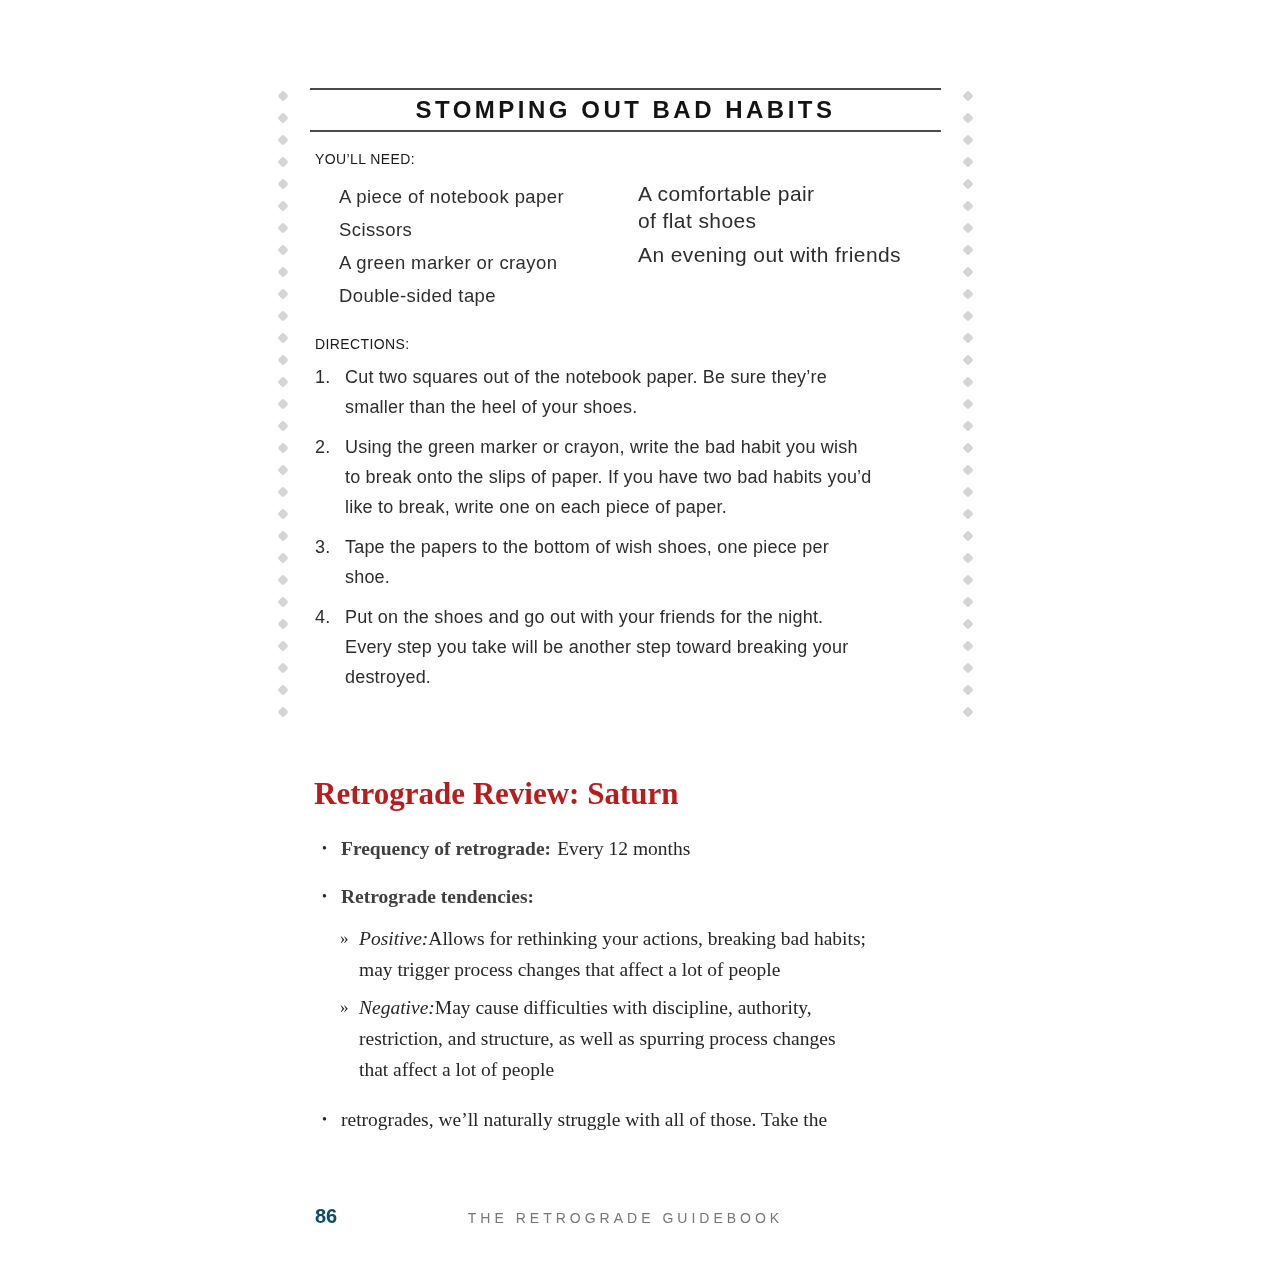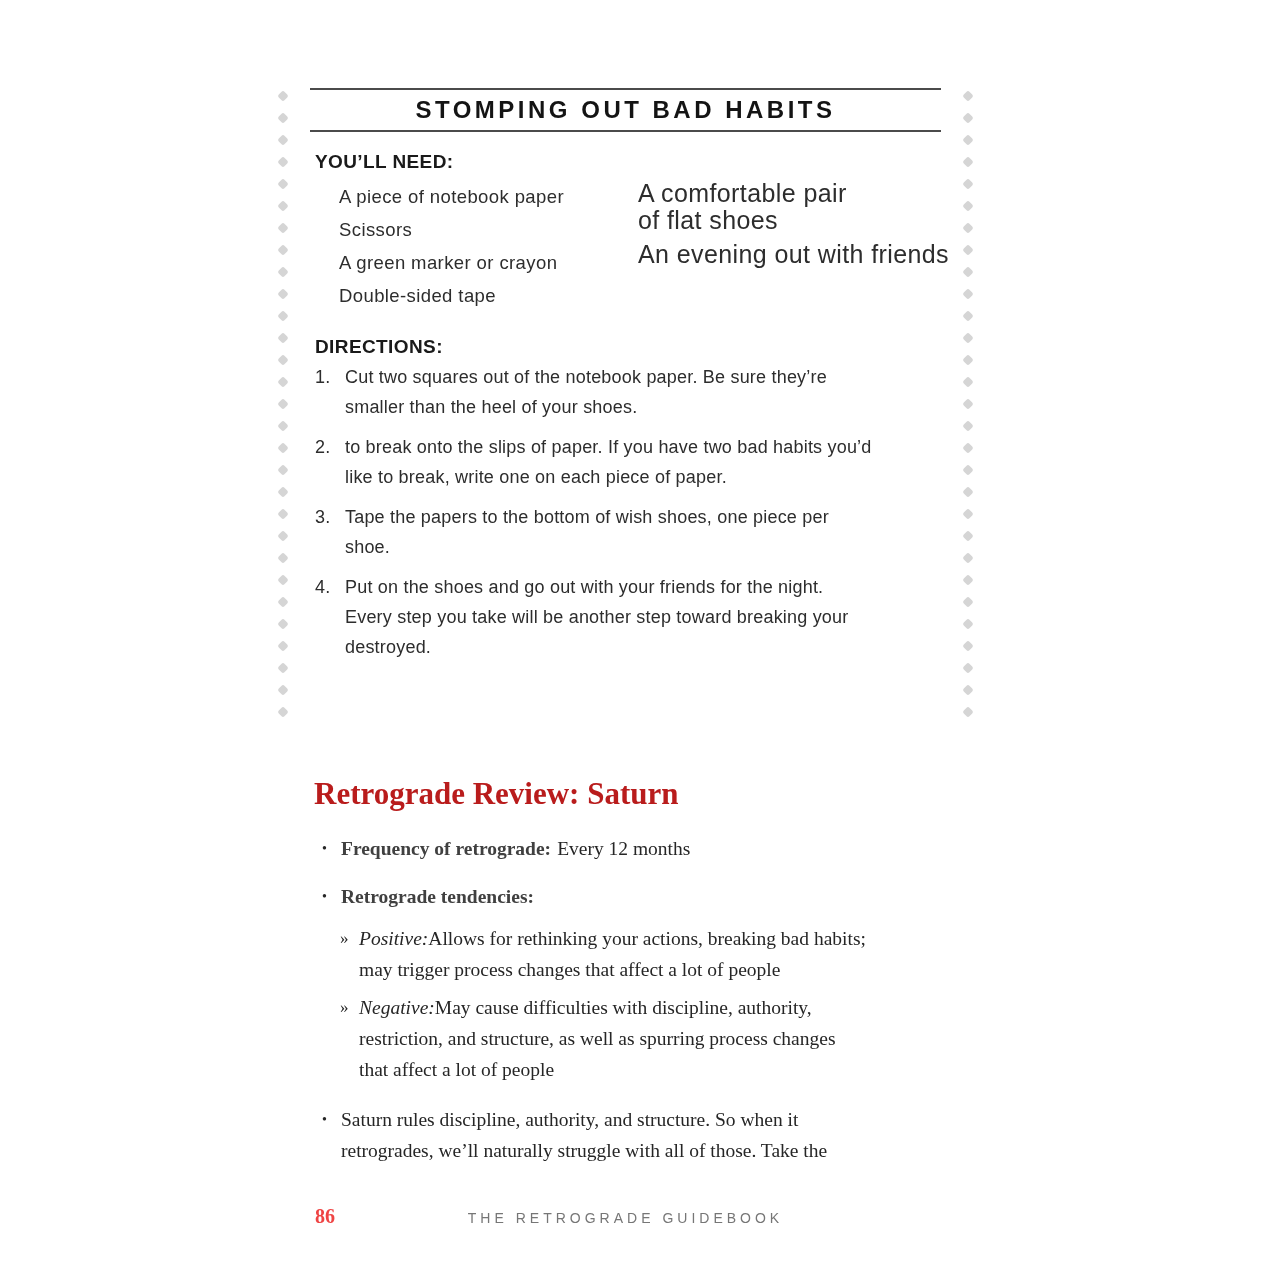--- a/index.html
+++ b/index.html
@@ -19,25 +19,25 @@
   
   .rule{left:310px;width:631px;height:2px;background:#4b4b4b;}
   .rule.top{top:88px;}
   .rule.bottom{top:130px;}
   .activity-title{
     left:310px;top:96px;width:631px;text-align:center;
     font-size:24px;font-weight:bold;letter-spacing:3.5px;color:#141414;
   }
 
   
-  .mini-label{font-size:19px;font-weight:bold;letter-spacing:.4px;color:#1a1a1a;}
+  .mini-label{font-size:14px;font-weight:normal;letter-spacing:.4px;color:#1a1a1a;}
   .youll-need{left:315px;top:151px;}
   .need-left{left:339px;top:180px;font-size:18.5px;letter-spacing:.4px;}
   .need-left div{line-height:33px;}
-  .need-right{left:638px;top:180px;font-size:25px;letter-spacing:.4px;}
+  .need-right{left:638px;top:180px;font-size:21px;letter-spacing:.4px;}
   .need-right .need-item{margin-bottom:7px;}
   .need-right .line{line-height:27px;}
 
   
   .directions-label{left:315px;top:336px;}
   .directions{left:315px;top:362px;width:650px;font-size:18px;letter-spacing:.2px;}
   .dir-item{display:flex;margin-bottom:10px;}
   .dir-num{width:30px;flex:0 0 30px;line-height:30px;}
   .dir-body{flex:1;}
   .dir-body .line{line-height:30px;}
@@ -52,21 +52,21 @@
   .sub-marker{width:19px;flex:0 0 19px;font-size:17px;line-height:31px;}
   .b-frequency{margin-bottom:17px;}
   .b-tendencies{margin-bottom:11px;}
   .sb-positive{margin-bottom:7px;}
   .sb-negative{margin-bottom:19px;}
   .bold{font-weight:bold;color:#404040;}
   .bold.inline{margin-right:6px;}
   .it{font-style:italic;}
 
   
-  .page-number{left:315px;top:1205px;font-family:Liberation Serif, serif;font-size:20px;font-weight:bold;color:#ef4444;}
+  .page-number{left:315px;top:1205px;font-family:Liberation Sans, sans-serif;font-size:20px;font-weight:bold;color:#0c4a6e;}
   .book-title{left:310px;top:1210px;width:631px;text-align:center;font-size:14px;letter-spacing:4px;color:#767676;}
 </style>
 </head>
 <body>
 
 <div class="page">
 
   <div class="ornament-col left">
       <span class="diamond"></span>
       <span class="diamond"></span>
@@ -160,20 +160,21 @@
       <div class="dir-item">
         <div class="dir-num">1.</div>
         <div class="dir-body">
           <div class="line">Cut two squares out of the notebook paper. Be sure they’re</div>
           <div class="line">smaller than the heel of your shoes.</div>
         </div>
       </div>
       <div class="dir-item">
         <div class="dir-num">2.</div>
         <div class="dir-body">
+          <div class="line">Using the green marker or crayon, write the bad habit you wish</div>
           <div class="line">to break onto the slips of paper. If you have two bad habits you’d</div>
           <div class="line">like to break, write one on each piece of paper.</div>
         </div>
       </div>
       <div class="dir-item">
         <div class="dir-num">3.</div>
         <div class="dir-body">
           <div class="line">Tape the papers to the bottom of wish shoes, one piece per</div>
           <div class="line">shoe.</div>
         </div>
@@ -219,21 +220,20 @@
         <div>
           <div class="line"><span class="it">Negative:</span><span>May cause difficulties with discipline, authority,</span></div>
           <div class="line">restriction, and structure, as well as spurring process changes</div>
           <div class="line">that affect a lot of people</div>
         </div>
       </div>
 
       <div class="bullet-row">
         <span class="bullet-marker">•</span>
         <div>
-          <div class="line">Saturn rules discipline, authority, and structure. So when it</div>
           <div class="line">retrogrades, we’ll naturally struggle with all of those. Take the</div>
         </div>
       </div>
 
     </div>
   </div>
 
   <div>
     <div class="abs page-number">86</div>
     <div class="abs book-title">THE RETROGRADE GUIDEBOOK</div>

